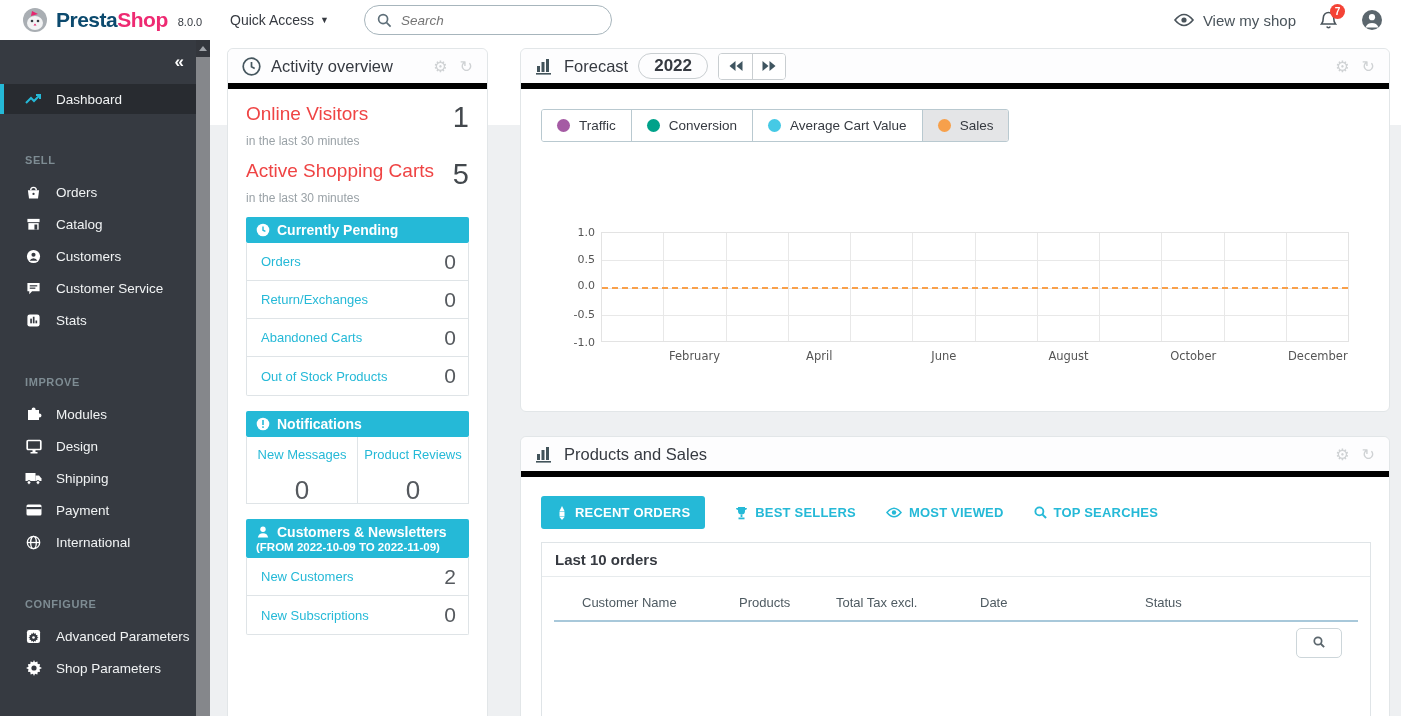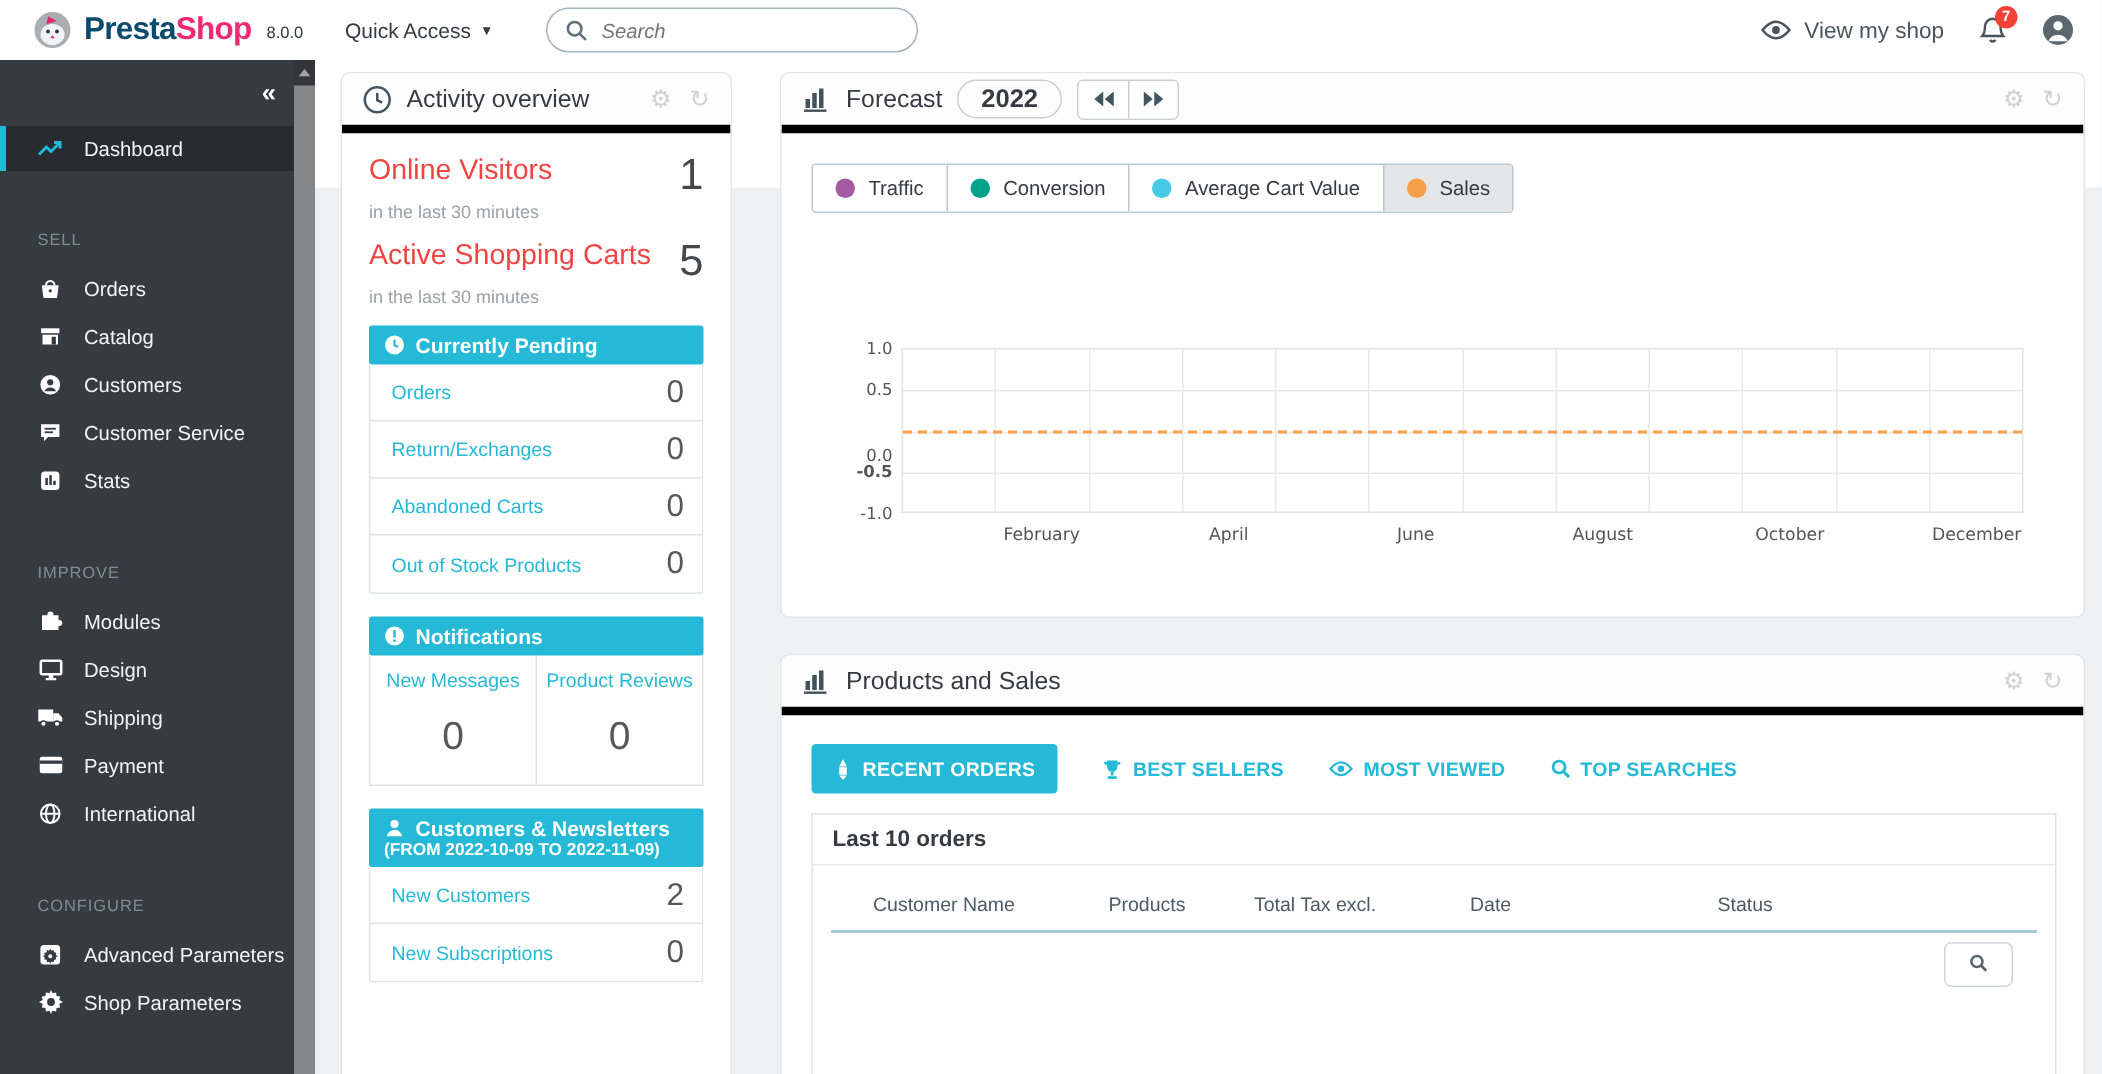--- a/index.html
+++ b/index.html
@@ -32,21 +32,21 @@
   .sb-scroll { position:absolute; right:0; top:0; width:14px; height:100%; background:#85878b; }
   .sb-scroll-btn { width:14px; height:17px; background:#33363c; display:flex; align-items:center;
     justify-content:center; cursor:pointer; }
   .sb-collapse { position:absolute; top:12px; right:28px; color:#fff; font-size:17px; font-weight:bold;
     cursor:pointer; letter-spacing:-2px; }
   .sb-item { display:flex; align-items:center; gap:14px; height:32px; padding-left:25px;
     color:#f1f3f4; font-size:13.5px; cursor:pointer; }
   .sb-item.active { height:30px; background:#282b30; border-left:4px solid #25b9d7; padding-left:21px;
     margin-top:44px; margin-bottom:22px; }
   .sb-item .ic { width:17px; display:flex; justify-content:center; }
-  .sb-sec { padding:18px 0 10px 25px; color:#7e8c93; font-size:11px; font-weight:normal;
+  .sb-sec { padding:18px 0 10px 25px; color:#7e8c93; font-size:11px; font-weight:bold;
     letter-spacing:0.6px; }
   .sb-gap { height:22px; }
 
   
   .main { position:absolute; top:40px; left:210px; width:1191px; height:676px; }
   .toolbar { position:absolute; top:0; left:0; width:100%; height:85px; background:#fff; }
   .crumb { position:absolute; top:8px; left:17px; font-size:13px; color:#6c868e; cursor:pointer; }
   .page-title { position:absolute; top:30px; left:16px; font-size:28px; color:#363a41; }
   .btn-demo { position:absolute; top:28px; left:955px; width:141px; height:38px; background:#25b9d7;
     border:none; border-radius:4px; color:#fff; font-size:15px; font-weight:bold; cursor:pointer;
@@ -71,21 +71,21 @@
   .metric-sub { color:#9aa2a7; font-size:12px; margin:2px 0 12px 0; }
   .teal-head { background:#25b9d7; color:#fff; font-size:14px; font-weight:bold; padding:5px 10px;
     border-radius:2px; display:flex; align-items:center; gap:7px; margin-top:8px; }
   .teal-sub { font-size:11.5px; font-weight:bold; margin-top:1px; }
   .rows-box { border:1px solid #dfe4e7; border-top:none; border-radius:0 0 2px 2px; }
   .p-row { display:flex; align-items:center; justify-content:space-between; height:38px;
     padding:0 12px 0 14px; border-bottom:1px solid #dfe4e7; }
   .p-row:last-child { border-bottom:none; }
   .p-row a { color:#25b9d7; font-size:13px; text-decoration:none; cursor:pointer; }
   .p-row .num { color:#55595e; font-size:21px; font-weight:300; }
-  .notif-box { border:1px solid #dfe4e7; border-top:none; display:flex; height:87px; }
+  .notif-box { border:1px solid #dfe4e7; border-top:none; display:flex; height:67px; }
   .notif-col { flex:1; text-align:center; padding-top:8px; }
   .notif-col + .notif-col { border-left:1px solid #dfe4e7; }
   .notif-col a { color:#25b9d7; font-size:13px; text-decoration:none; cursor:pointer; }
   .notif-col .num { color:#55595e; font-size:26px; font-weight:300; margin-top:12px; }
 
   
   .forecast { top:8px; left:310px; width:870px; height:364px; }
   .year-pill { border:1px solid #c9ced1; border-radius:16px; padding:2px 15px; font-size:17px;
     font-weight:bold; color:#363a41; }
   .nav-group { display:flex; border:1px solid #c9ced1; border-radius:4px; overflow:hidden; height:27px; }
@@ -497,22 +497,22 @@
         <span>Average Cart Value</span>
       </div>
       <div class="fc-tab sel">
         <span class="dot" style="background: rgb(247, 160, 75);"></span>
         <span>Sales</span>
       </div>
     </div>
 
     <span class="ytick" style="top:177px;">1.0</span>
     <span class="ytick" style="top:204px;">0.5</span>
-    <span class="ytick" style="top:248px;">0.0</span>
-    <span class="ytick" style="top:259px;font-weight:bold;">-0.5</span>
+    <span class="ytick" style="top:230px;">0.0</span>
+    <span class="ytick" style="top:259px;">-0.5</span>
     <span class="ytick" style="top:287px;">-1.0</span>
 
     <div class="plot">
       <div class="grid-cols">
         <div></div>
           <div></div>
           <div></div>
           <div></div>
           <div></div>
           <div></div>

